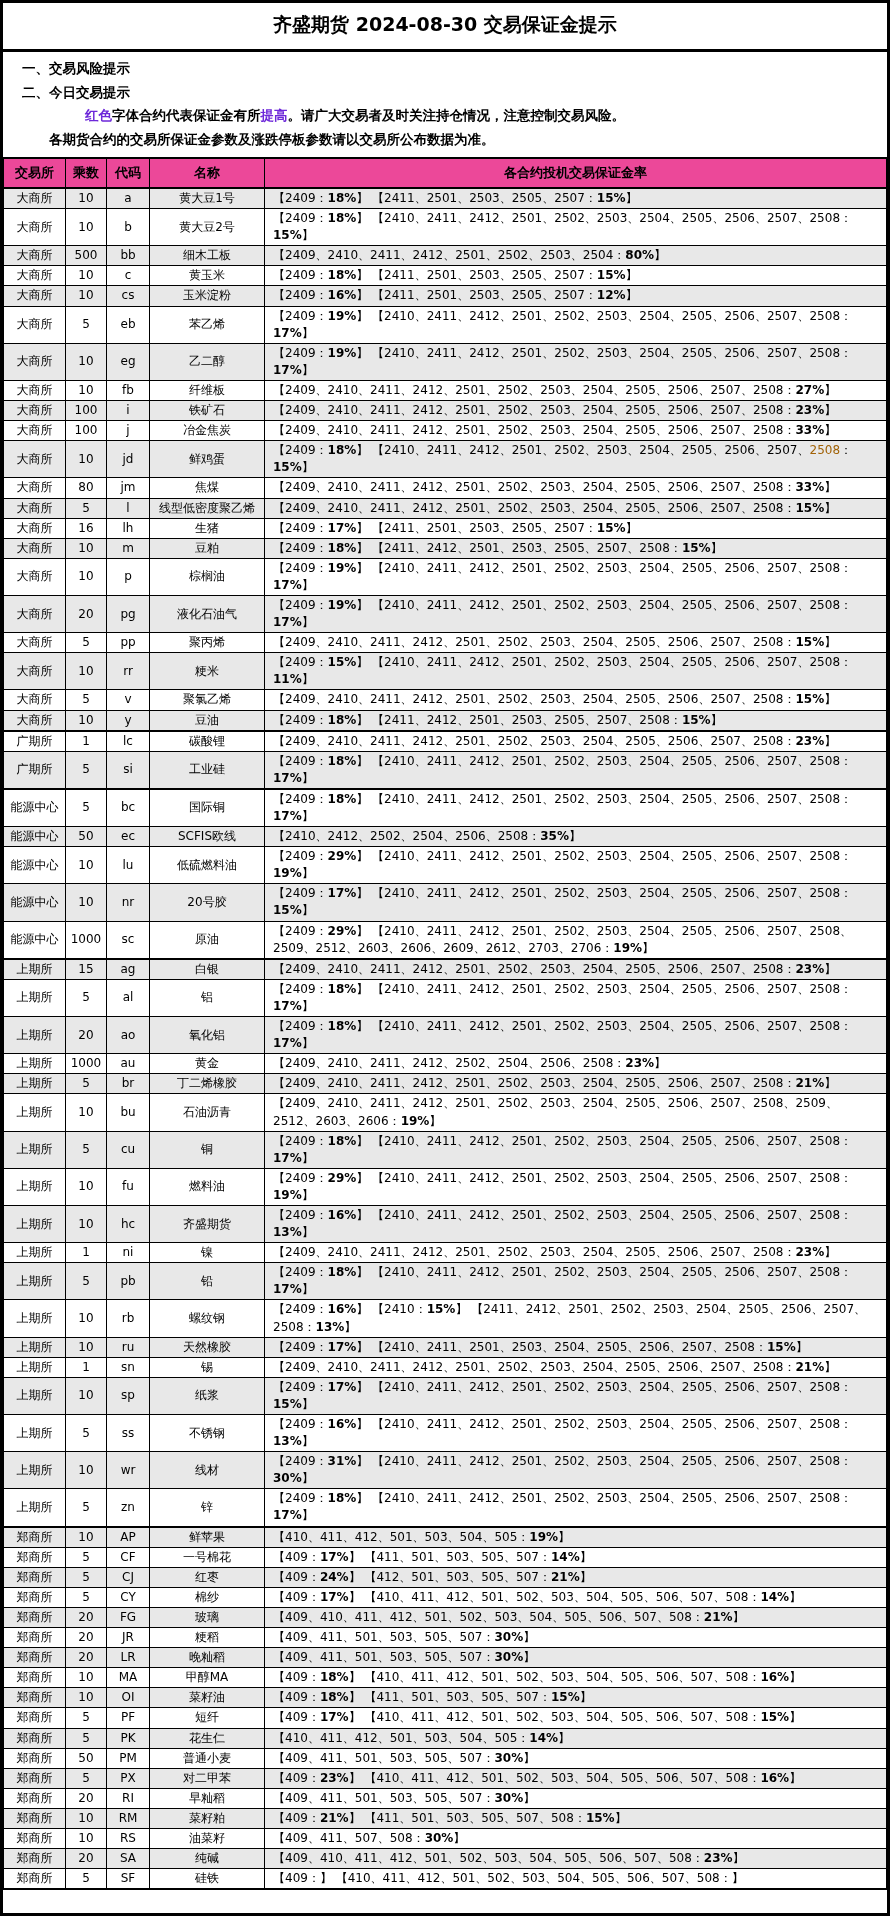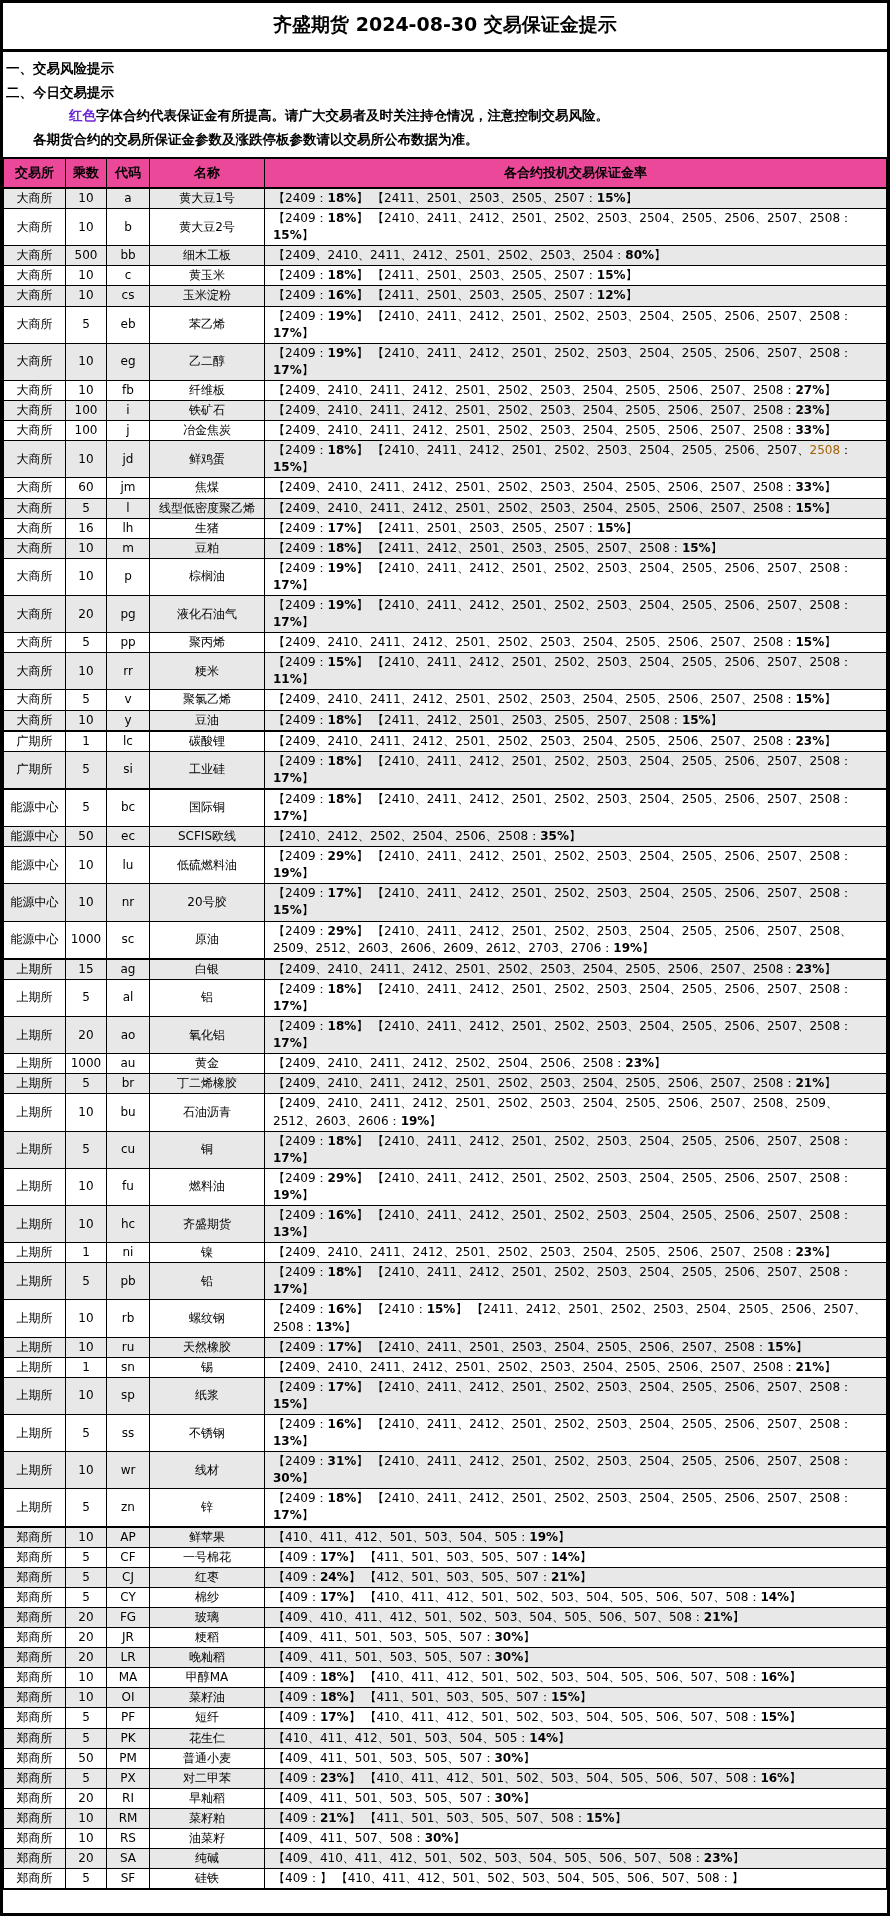--- a/index.html
+++ b/index.html
@@ -1,19 +1,19 @@
 <!DOCTYPE html>
 <html><head>
 <meta charset="utf-8">
 <style>
   html,body{margin:0;padding:0;background:#fff;}
   body{font-family:"DejaVu Sans","Liberation Sans",sans-serif;color:#000;}
   .page{width:890px;min-height:1916px;box-sizing:border-box;border:3px solid #000;background:#fff;}
   .title{font-size:19px;font-weight:bold;text-align:center;padding:9px 8px 11px;border-bottom:3px solid #000;}
-  .intro{padding:5px 3px 6px;font-size:13.5px;font-weight:bold;line-height:23.5px;font-family:Liberation Serif, serif;}
+  .intro{padding:5px 19px 6px;font-size:13.5px;font-weight:bold;line-height:23.5px;font-family:Liberation Serif, serif;}
   .intro p{margin:0;}
   .indent1{text-indent:2em;}
   .red{color:#ff0000;}
   table.margins{width:100%;border-collapse:collapse;table-layout:fixed;font-size:12px;}
   table.margins th{font-size:13px;font-weight:bold;padding:5px 0;background:#ec4899;}
   table.margins th,table.margins td{border:1px solid #000;vertical-align:middle;}
   table.margins thead th{border-top:2px solid #000;border-bottom:2px solid #000;}
   table.margins td{text-align:center;padding:1px 0;line-height:17.1px;}
   table.margins td.margin{text-align:left;padding:1px 6px 1px 8px;}
   table.margins tr.alt td{background:#e8e8e8;}
@@ -24,21 +24,21 @@
 </head>
 <body>
 
 <div class="page">
 
   <div class="title">齐盛期货 2024-08-30 交易保证金提示</div>
 
   <div class="intro">
     <p>一、交易风险提示</p>
     <p>二、今日交易提示</p>
-    <p class="indent1"><span class="red" style="color: #6d28d9; margin-left: 36px;">红色</span><span>字体合约代表保证金有所</span><span class="red" style="color: #000000;">提高</span><span>。请广大交易者及时关注持仓情况，注意控制交易风险。</span></p>
+    <p class="indent1"><span class="red" style="color: #6d28d9; margin-left: 36px;">红色</span><span>字体合约代表保证金有所</span><span class="red" style="color: #6d28d9;">提高</span><span>。请广大交易者及时关注持仓情况，注意控制交易风险。</span></p>
     <p class="indent1">各期货合约的交易所保证金参数及涨跌停板参数请以交易所公布数据为准。</p>
   </div>
 
   <table class="margins">
     <colgroup>
       <col class="col-ex">
         <col class="col-mu">
         <col class="col-co">
         <col class="col-na">
         <col>
@@ -125,21 +125,21 @@
         </tr>
         <tr class="alt">
           <td>大商所</td>
           <td>10</td>
           <td>jd</td>
           <td>鲜鸡蛋</td>
           <td class="margin">【2409：<b>18%</b>】 【2410、2411、2412、2501、2502、2503、2504、2505、2506、2507、<span style="color:#a16207">2508</span>：<b>15%</b>】</td>
         </tr>
         <tr>
           <td>大商所</td>
-          <td>60</td>
+          <td>80</td>
           <td>jm</td>
           <td>焦煤</td>
           <td class="margin">【2409、2410、2411、2412、2501、2502、2503、2504、2505、2506、2507、2508：<b>33%</b>】</td>
         </tr>
         <tr class="alt">
           <td>大商所</td>
           <td>5</td>
           <td>l</td>
           <td>线型低密度聚乙烯</td>
           <td class="margin">【2409、2410、2411、2412、2501、2502、2503、2504、2505、2506、2507、2508：<b>15%</b>】</td>

